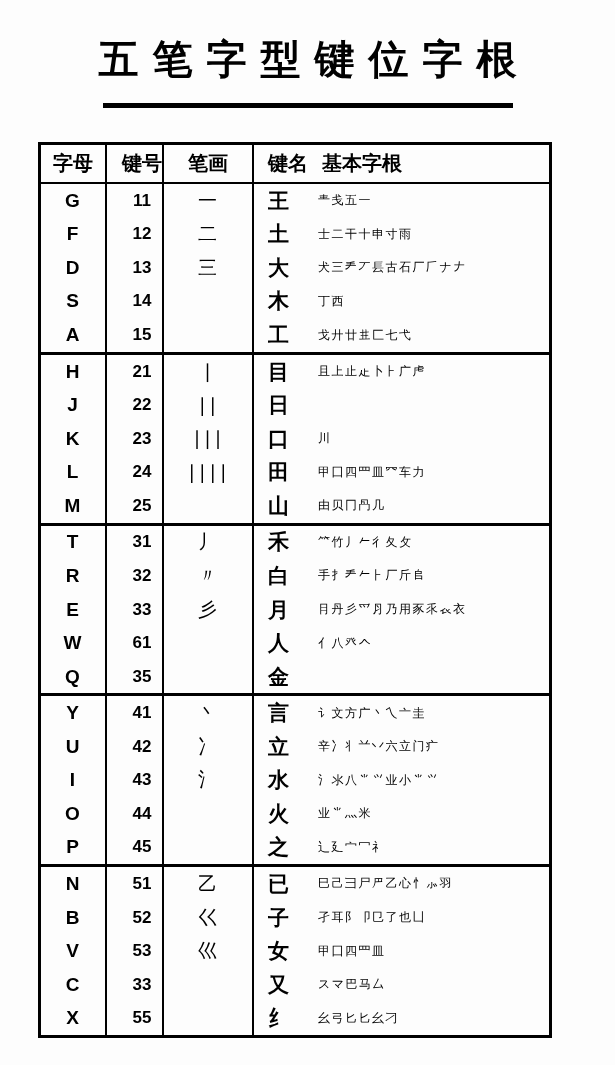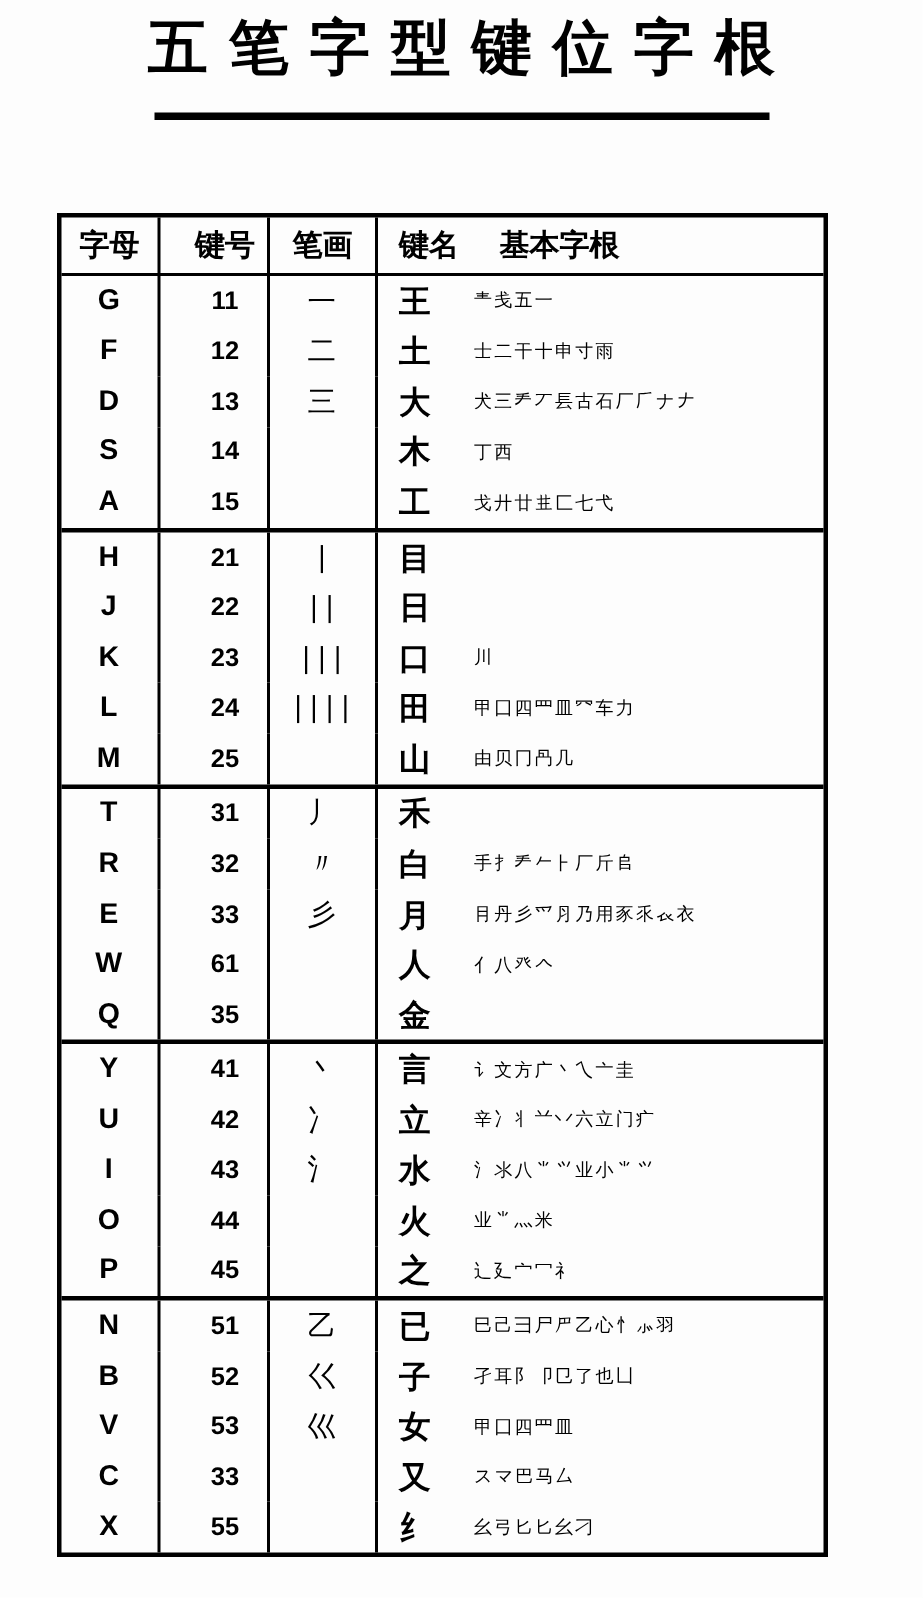--- a/index.html
+++ b/index.html
@@ -6,21 +6,21 @@
   body{
     width:615px;height:1065px;
     background:#ffffff;
     font-family:"Liberation Sans", sans-serif;
     color:#000;
     overflow:hidden;
   }
   .page{position:relative;width:615px;height:1065px;background:#fdfdfd;}
 
   .title{
-    margin:0;padding-top:4px;
+    margin:0;padding-top:32px;
     text-align:center;
     font-size:40px;
     font-weight:bold;
     letter-spacing:14px;
     text-indent:14px;
     white-space:nowrap;
   }
   .title-rule{
     width:410px;height:5px;background:#000;
     margin:16px auto 0 auto;
@@ -35,24 +35,24 @@
     background:transparent;
   }
   .thead{
     height:37px;flex:0 0 37px;
     display:flex;align-items:center;
     border-bottom:2px solid #000;
     font-weight:bold;font-size:20px;
   }
   .c{box-sizing:border-box;height:100%;display:flex;align-items:center;justify-content:center;}
   .col-letter{width:66px;border-right:2px solid #000;}
-  .col-key{width:73px;border-right:2px solid #000;padding-left:15px;}
-  .col-stroke{width:72px;border-right:2px solid #000;}
+  .col-key{width:57px;border-right:2px solid #000;padding-left:15px;}
+  .col-stroke{width:90px;border-right:2px solid #000;}
   .col-main{flex:1;justify-content:flex-start;padding-left:14px;}
-  .col-main .h-name{margin-right:27px;}
+  .col-main .h-name{margin-right:14px;}
 
   .groups{flex:1;display:flex;flex-direction:column;}
   .group{flex:1;display:flex;flex-direction:column;}
   .group + .group{border-top:3px solid #000;}
 
   .row{flex:1;display:flex;align-items:center;font-size:20px;}
   .cell{box-sizing:border-box;height:100%;display:flex;align-items:center;justify-content:center;}
   .cell-letter{font-weight:bold;font-size:19px;letter-spacing:1px;}
   .cell-key{font-weight:bold;font-size:17px;}
   .cell-stroke{font-size:19px;letter-spacing:1px;}
@@ -126,20 +126,21 @@
             </div>
           </div>
         </div>
         <div class="group">
           <div class="row">
             <div class="cell col-letter cell-letter">H</div>
             <div class="cell col-key cell-key">21</div>
             <div class="cell col-stroke cell-stroke">∣</div>
             <div class="cell col-main cell-main">
               <span class="kname">目</span>
+              <span class="roots">且上止龰卜⺊广虍</span>
             </div>
           </div>
           <div class="row">
             <div class="cell col-letter cell-letter">J</div>
             <div class="cell col-key cell-key">22</div>
             <div class="cell col-stroke cell-stroke">∣∣</div>
             <div class="cell col-main cell-main">
               <span class="kname">日</span>
             </div>
           </div>
@@ -171,20 +172,21 @@
             </div>
           </div>
         </div>
         <div class="group">
           <div class="row">
             <div class="cell col-letter cell-letter">T</div>
             <div class="cell col-key cell-key">31</div>
             <div class="cell col-stroke cell-stroke">丿</div>
             <div class="cell col-main cell-main">
               <span class="kname">禾</span>
+              <span class="roots">⺮竹丿𠂉彳夂攵</span>
             </div>
           </div>
           <div class="row">
             <div class="cell col-letter cell-letter">R</div>
             <div class="cell col-key cell-key">32</div>
             <div class="cell col-stroke cell-stroke">〃</div>
             <div class="cell col-main cell-main">
               <span class="kname">白</span>
               <span class="roots">手扌龵𠂉⺊厂斤𠂤</span>
             </div>

